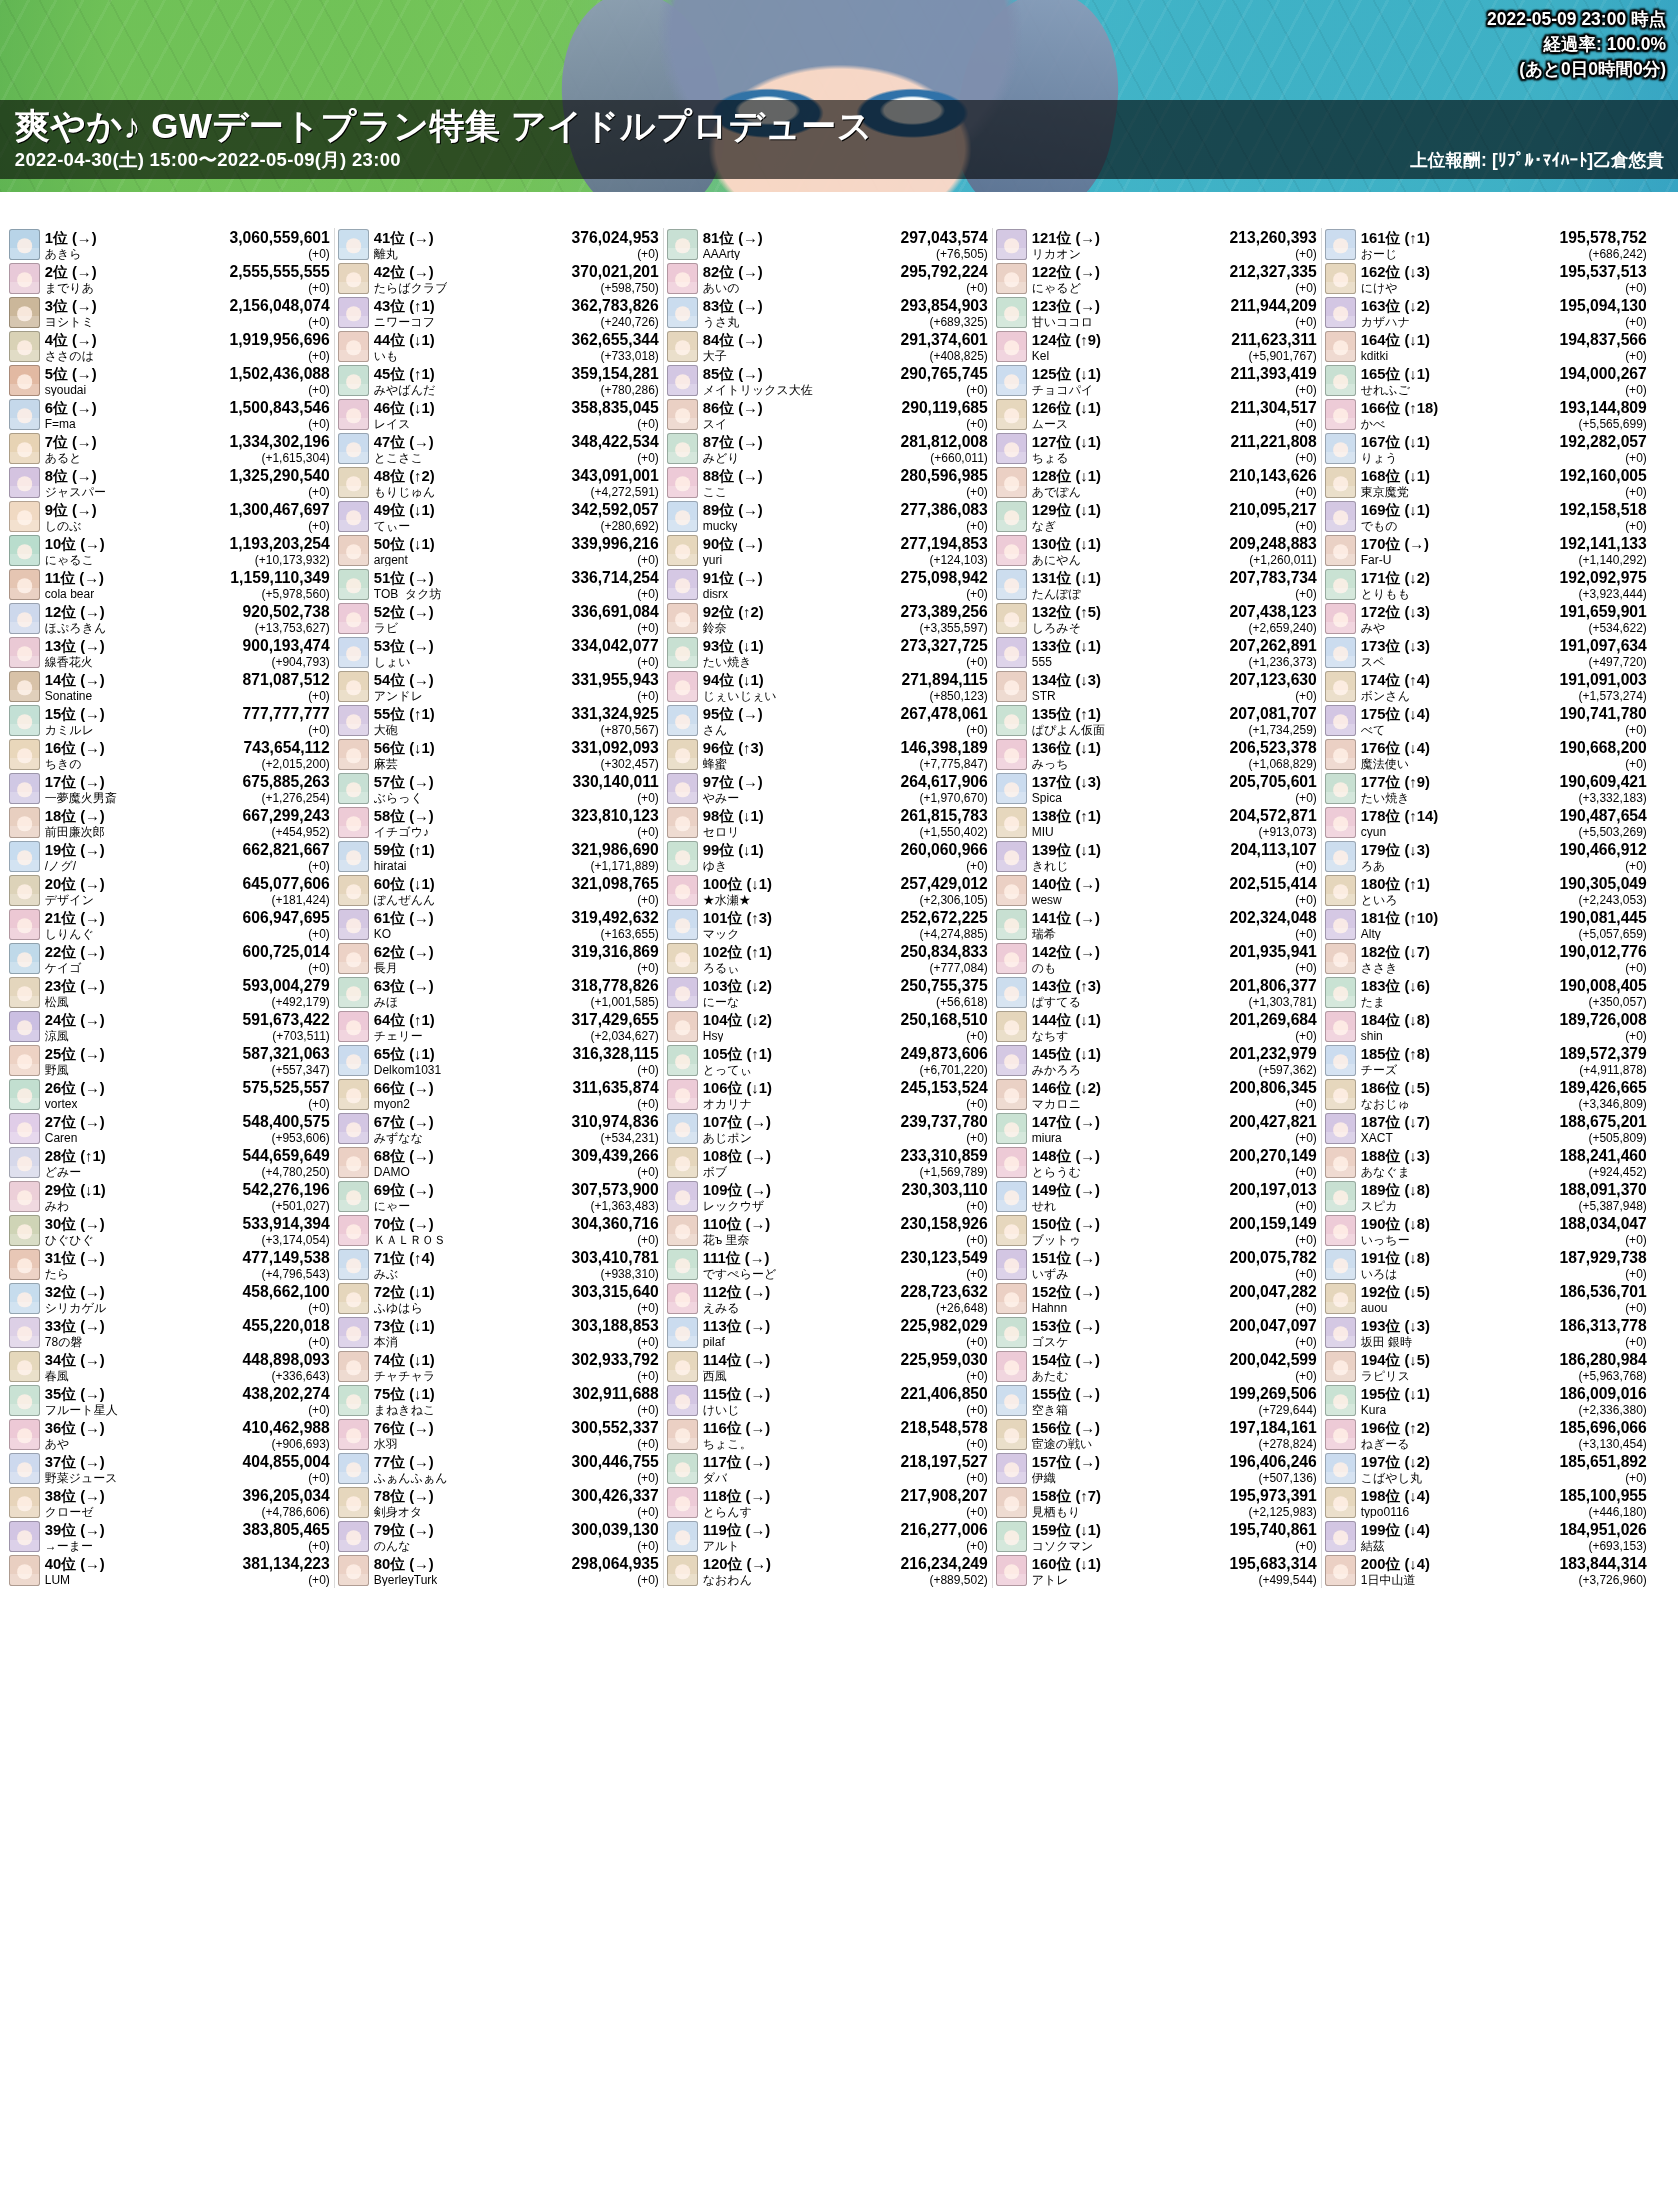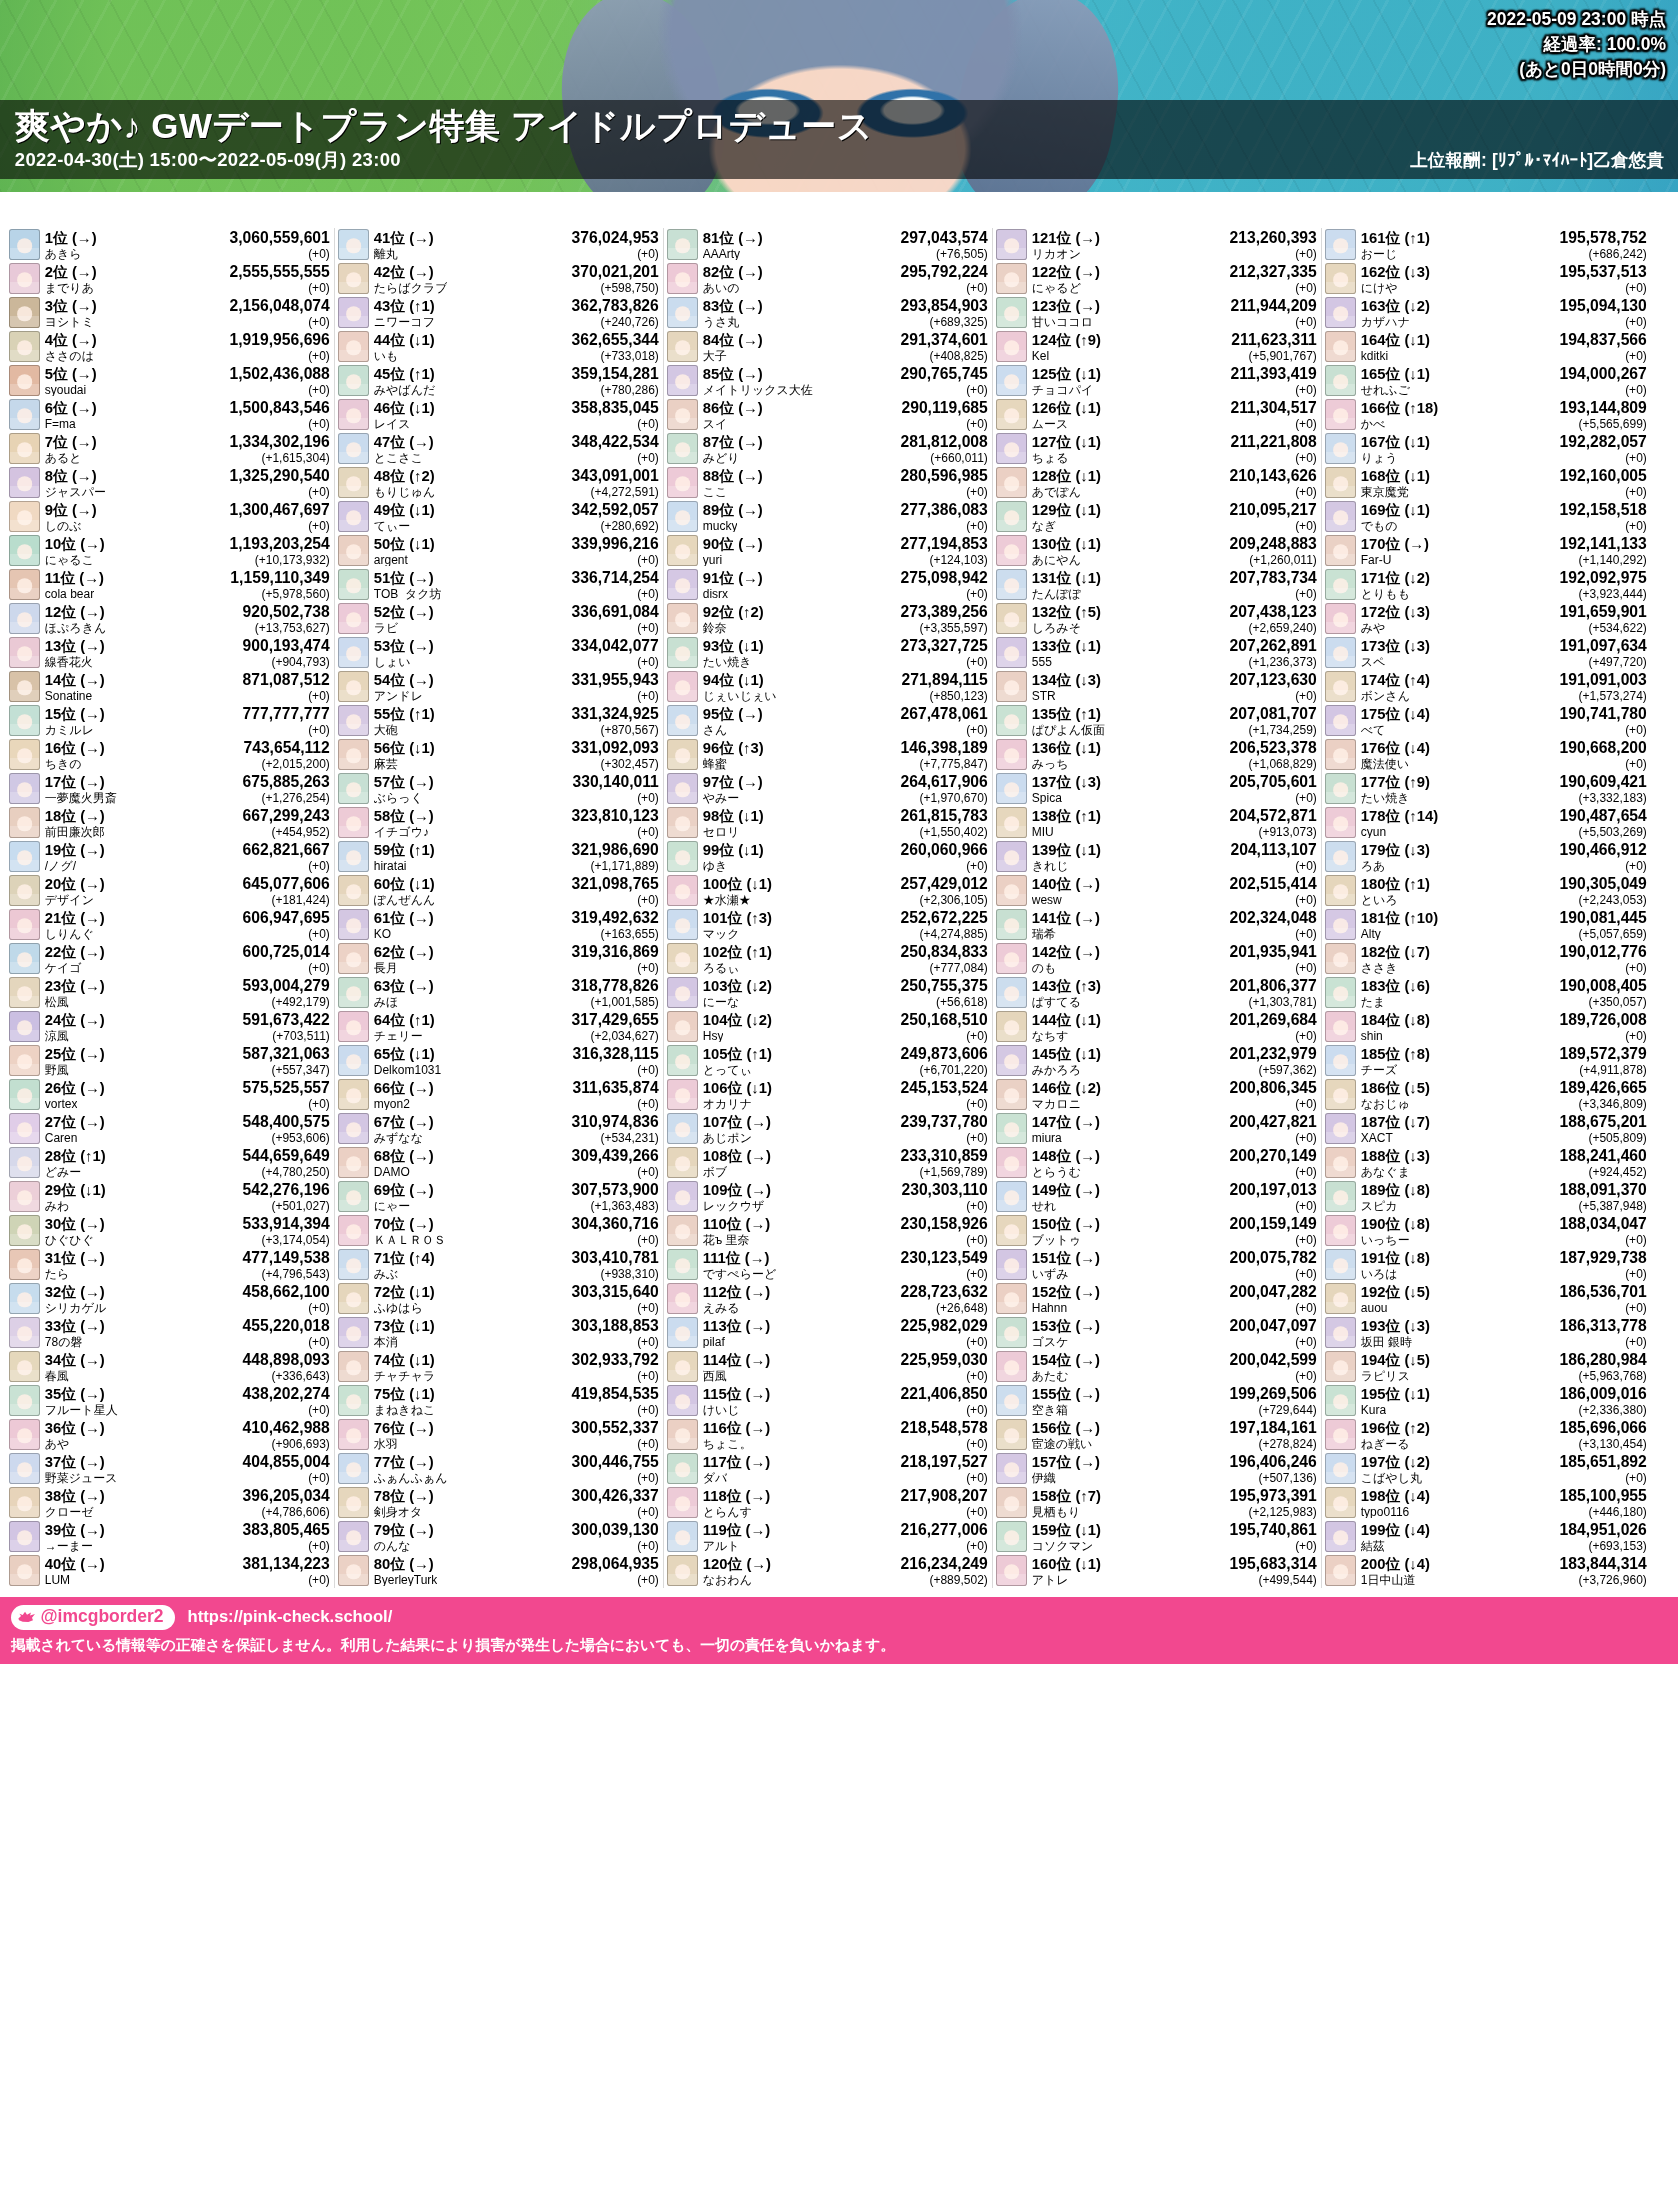--- a/index.html
+++ b/index.html
@@ -1384,21 +1384,21 @@
             </div>
           </div>
         </div>
         <div class="row">
           <div class="avatar" style="background: rgb(201, 226, 211);">
             <i></i>
           </div>
           <div class="cell-text">
             <div class="line1">
               <span class="rank">75位 (↓1)</span>
-              <span class="pt">419,854,535</span>
+              <span class="pt">302,911,688</span>
             </div>
             <div class="line2">
               <span class="name">まねきねこ</span>
               <span class="delta">(+0)</span>
             </div>
           </div>
         </div>
         <div class="row">
           <div class="avatar" style="background: rgb(237, 203, 215);">
             <i></i>
@@ -3276,24 +3276,14 @@
             </div>
             <div class="line2">
               <span class="name">1日中山道</span>
               <span class="delta">(+3,726,960)</span>
             </div>
           </div>
         </div>
       </div>
     </div>
 
-  <div class="footer">
-    <div class="footer-top">
-      <span class="tw-badge">
-        <span class="tw-bird"></span>
-        <span>@imcgborder2</span>
-      </span>
-      <span class="footer-url">https://pink-check.school/</span>
-    </div>
-    <div class="footer-note">掲載されている情報等の正確さを保証しません。利用した結果により損害が発生した場合においても、一切の責任を負いかねます。</div>
-  </div>
 </div>
 
 
 </body></html>

